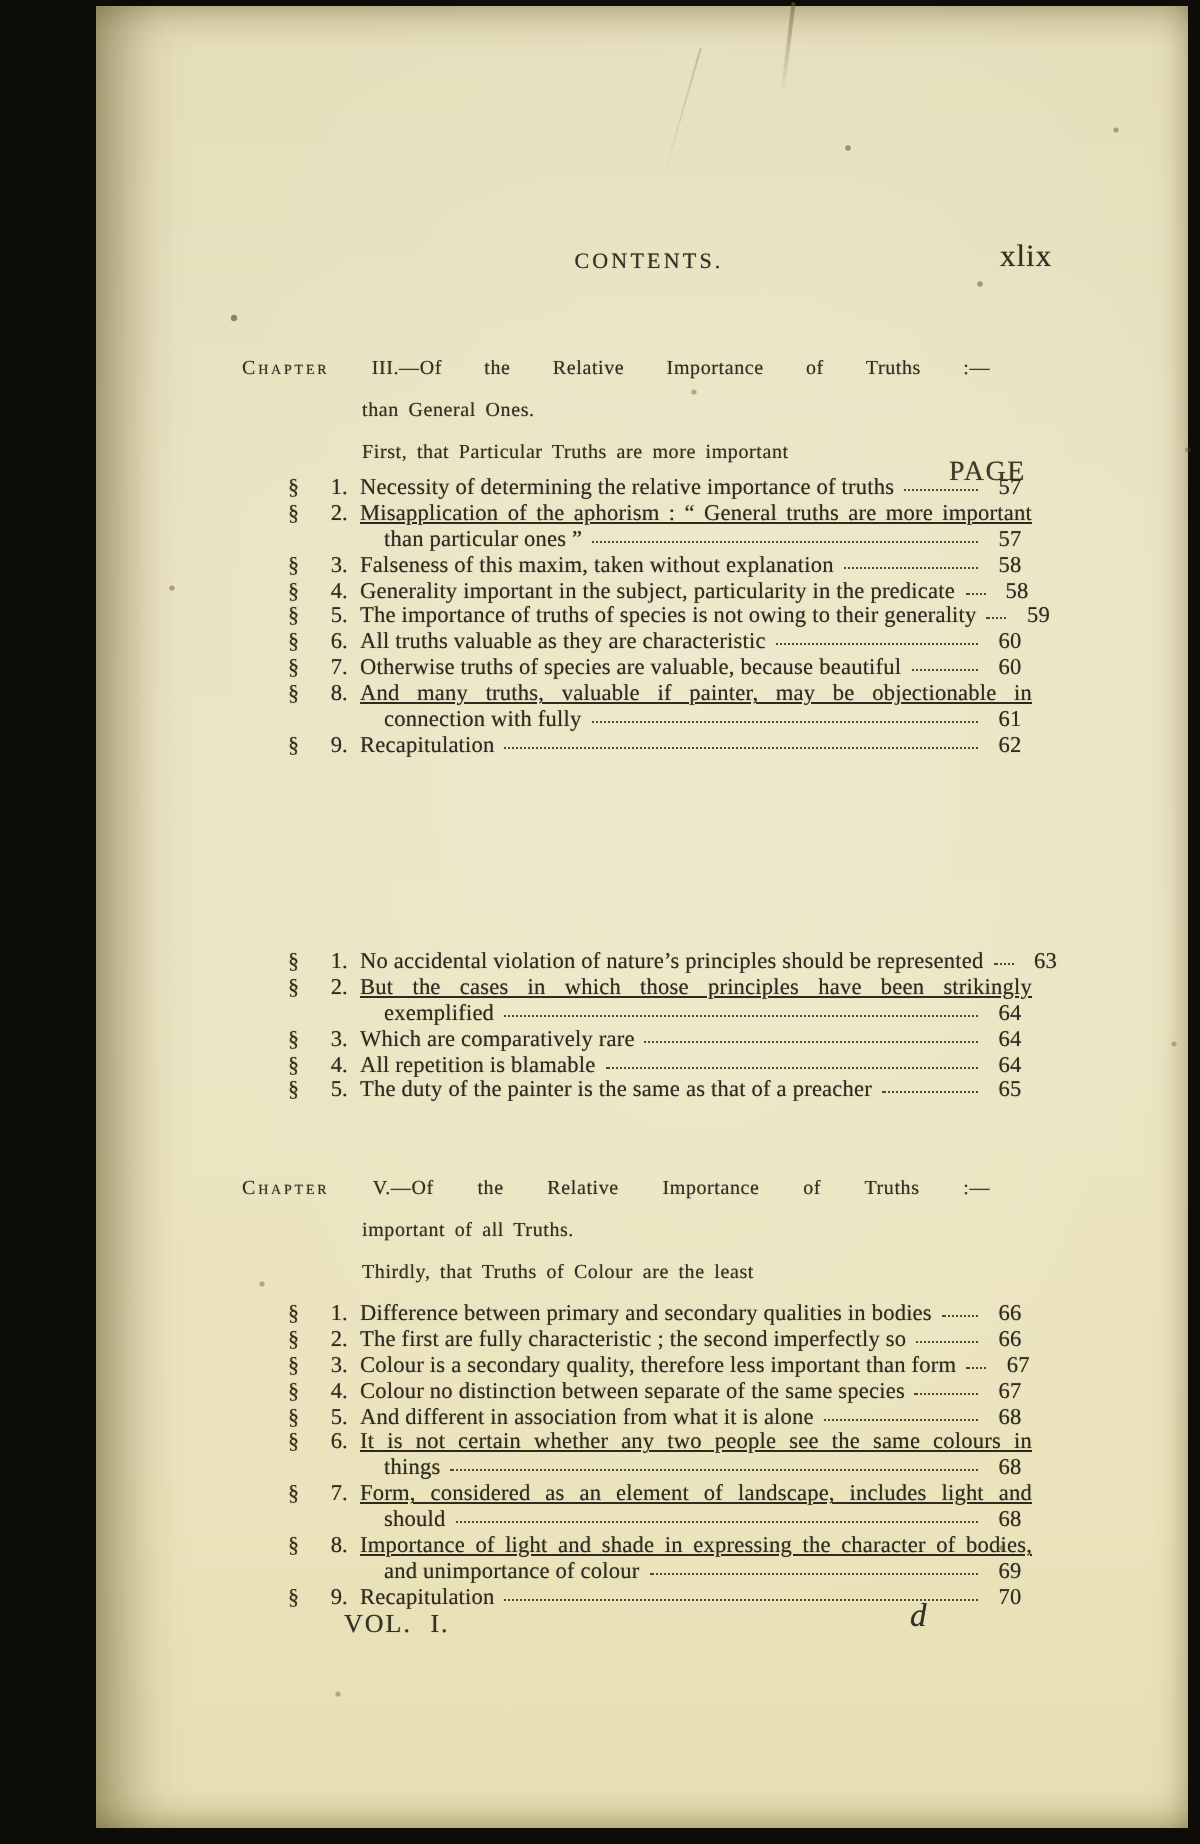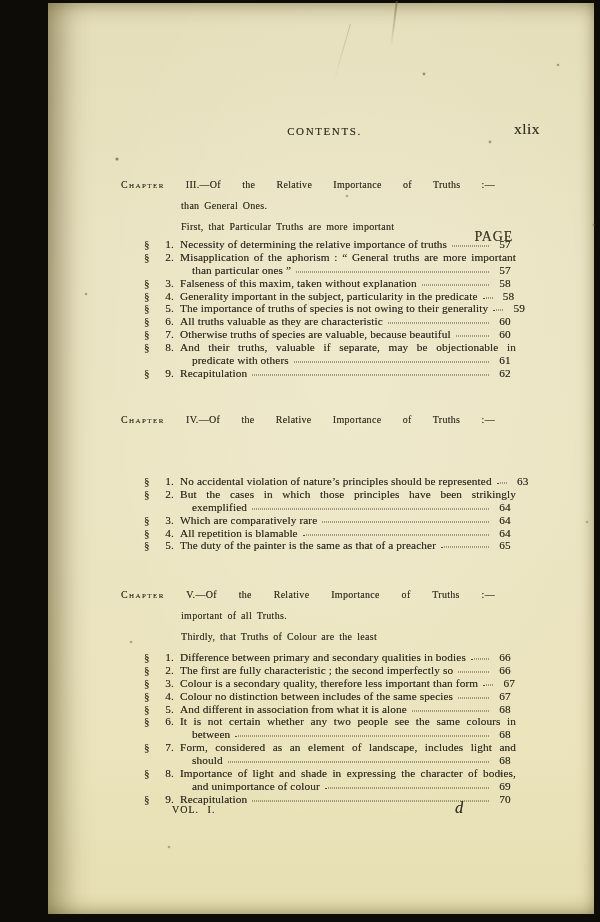--- a/index.html
+++ b/index.html
@@ -50,21 +50,21 @@
   }
   
   .paper{text-shadow:0 0 .5px rgba(48,42,26,.55);}
 
   .running-title{
     position:absolute;top:122px;left:85px;width:383px;
     text-align:center;font-size:11px;letter-spacing:1.6px;color:#332f23;
   }
   .folio{
     position:absolute;top:117px;left:452px;width:40px;
-    font-size:15.5px;letter-spacing:.5px;color:#332f23;text-align:right;
+    font-size:15.5px;letter-spacing:.5px;color:#332f23;
   }
 
   .chapter-heading{
     position:absolute;left:73px;width:374px;
     font-size:10px;line-height:21.2px;color:#332f23;
     letter-spacing:.3px;word-spacing:3px;
   }
   #ch0-head{top:171px;}
   #ch1-head{top:406px;}
   #ch2-head{top:581px;}
@@ -82,31 +82,31 @@
     font-size:11.3px;color:#2e2a20;letter-spacing:.1px;
   }
   #ch0-entries{top:235px;}
   #ch1-entries{top:472px;}
   #ch2-entries{top:648px;}
   .row{display:flex;align-items:baseline;height:12.9px;line-height:12.9px;}
   .sec{width:15px;flex:none;font-size:11px;color:#37321f;}
   .num{width:15px;flex:none;text-align:right;margin-right:6px;}
   .ind{width:48px;flex:none;}
   .txt{white-space:nowrap;}
-  .txt.fill{flex:1;text-align:justify;text-align-last:justify;}
+  .txt.fill{flex:1;text-align:justify;text-align-last:justify;text-decoration:underline;}
   .dots{
     flex:1;min-width:10px;margin:0 5px;
     border-bottom:1.7px dotted rgba(72,65,42,.95);
     transform:translateY(-1.5px);
   }
   .pg{width:22px;flex:none;text-align:center;}
 
   .footer-vol{
     position:absolute;top:801px;left:124px;
-    font-size:10px;letter-spacing:1px;word-spacing:5px;color:#332f23;
+    font-size:13px;letter-spacing:1px;word-spacing:5px;color:#332f23;
   }
   .footer-sig{
     position:absolute;top:795px;left:407px;
     font-style:italic;font-size:16.5px;color:#332f23;
   }
 </style>
 </head>
 <body>
 
 <div class="scan">
@@ -173,39 +173,38 @@
         <div class="row">
           <span class="sec">§</span>
           <span class="num">7.</span>
           <span class="txt">Otherwise truths of species are valuable, because beautiful</span>
           <span class="dots"></span>
           <span class="pg">60</span>
         </div>
         <div class="row">
           <span class="sec">§</span>
           <span class="num">8.</span>
-          <span class="txt fill">And their truths, valuable if separate, may be objectionable in</span>
-        </div>
-        <div class="row">
-          <span class="ind"></span>
-          <span class="txt">predicate with others</span>
+          <span class="txt fill">And many truths, valuable if painter, may be objectionable in</span>
+        </div>
+        <div class="row">
+          <span class="ind"></span>
+          <span class="txt">connection with fully</span>
           <span class="dots"></span>
           <span class="pg">61</span>
         </div>
         <div class="row">
           <span class="sec">§</span>
           <span class="num">9.</span>
           <span class="txt">Recapitulation</span>
           <span class="dots"></span>
           <span class="pg">62</span>
         </div>
       </div>
 
     <div class="chapter-heading" id="ch1-head">
-        <div class="heading-line1"><span class="chapter-word">Chapter</span> IV.—Of the Relative Importance of Truths :—</div>
       </div>
     <div class="entries" id="ch1-entries">
         <div class="row">
           <span class="sec">§</span>
           <span class="num">1.</span>
           <span class="txt">No accidental violation of nature’s principles should be represented</span>
           <span class="dots"></span>
           <span class="pg">63</span>
         </div>
         <div class="row">
@@ -265,39 +264,39 @@
         <div class="row">
           <span class="sec">§</span>
           <span class="num">3.</span>
           <span class="txt">Colour is a secondary quality, therefore less important than form</span>
           <span class="dots"></span>
           <span class="pg">67</span>
         </div>
         <div class="row">
           <span class="sec">§</span>
           <span class="num">4.</span>
-          <span class="txt">Colour no distinction between includes of the same species</span>
+          <span class="txt">Colour no distinction between separate of the same species</span>
           <span class="dots"></span>
           <span class="pg">67</span>
         </div>
         <div class="row">
           <span class="sec">§</span>
           <span class="num">5.</span>
           <span class="txt">And different in association from what it is alone</span>
           <span class="dots"></span>
           <span class="pg">68</span>
         </div>
         <div class="row">
           <span class="sec">§</span>
           <span class="num">6.</span>
           <span class="txt fill">It is not certain whether any two people see the same colours in</span>
         </div>
         <div class="row">
           <span class="ind"></span>
-          <span class="txt">between</span>
+          <span class="txt">things</span>
           <span class="dots"></span>
           <span class="pg">68</span>
         </div>
         <div class="row">
           <span class="sec">§</span>
           <span class="num">7.</span>
           <span class="txt fill">Form, considered as an element of landscape, includes light and</span>
         </div>
         <div class="row">
           <span class="ind"></span>

